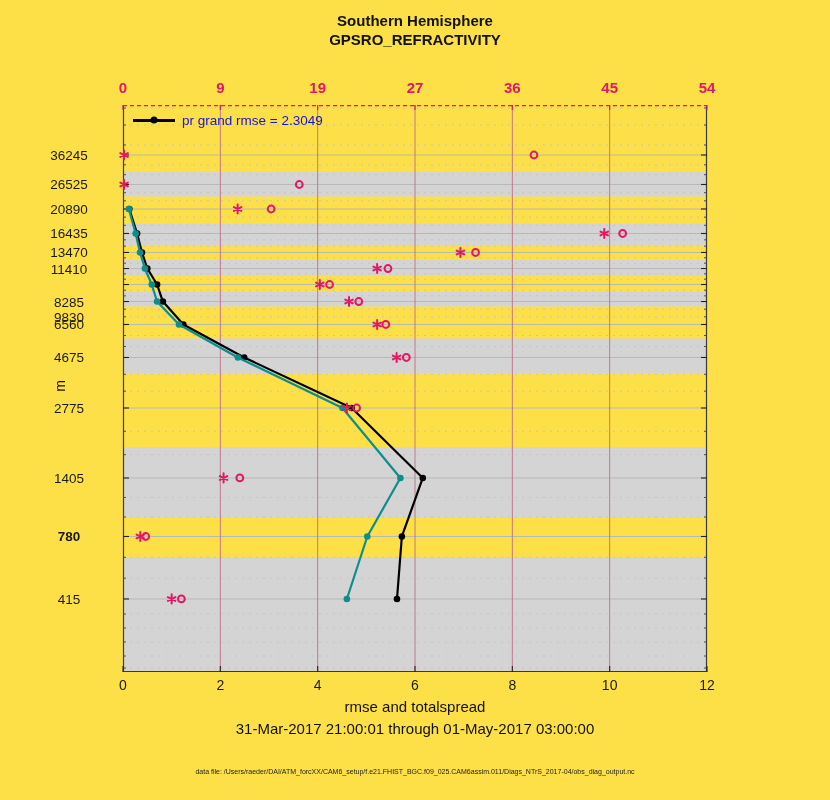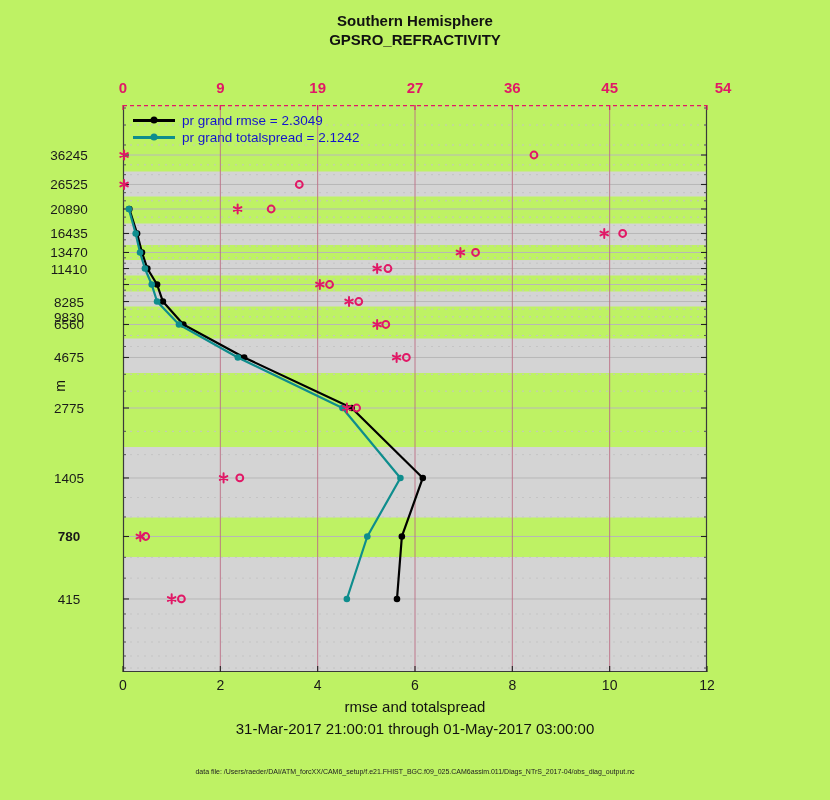--- a/index.html
+++ b/index.html
@@ -1,16 +1,16 @@
 <!DOCTYPE html>
 <html><head>
 <meta charset="utf-8">
 <style>
   html,body{margin:0;padding:0;background:#fff;}
-  #page{position:relative;width:830px;height:800px;background:#bef264;
+  #page{position:relative;width:830px;height:800px;background:#fde047;
         font-family:"Liberation Sans", sans-serif;overflow:hidden;}
   .abs{position:absolute;}
   .ctr{text-align:center;transform:translateX(-50%);white-space:nowrap;}
   .title{font-size:15px;font-weight:bold;color:#111;}
   .obslabel{font-size:15px;font-weight:bold;}
   .topticklabel{font-size:15px;font-weight:bold;transform:translateX(-50%);white-space:nowrap;}
   .bticklabel{font-size:14px;color:#1a1a1a;transform:translateX(-50%);white-space:nowrap;}
   .yticklabel{font-size:13.5px;color:#1a1a1a;text-align:center;white-space:nowrap;}
   .xlabel{font-size:15px;color:#111;}
   .subtitle{font-size:15px;color:#111;}
@@ -271,41 +271,35 @@
       </svg>
   </div>
 
   <div class="abs" id="legend">
     <div class="leg-row">
       <span class="leg-line" id="leg-line-0" style="background: rgb(0, 0, 0);">
         <span class="leg-dot" id="leg-dot-0" style="background: rgb(0, 0, 0);"></span>
       </span>
       <span class="leg-text">pr grand rmse = 2.3049</span>
     </div>
-    <div class="leg-row">
-      <span class="leg-line" id="leg-line-1" style="background: rgb(14, 141, 141);">
-        <span class="leg-dot" id="leg-dot-1" style="background: rgb(14, 141, 141);"></span>
-      </span>
-      <span class="leg-text">pr grand totalspread = 2.1242</span>
-    </div>
   </div>
 
   <div id="bottom-ticks"></div>
 
   <div class="abs ctr xlabel" style="left:415px;top:698px;">rmse and totalspread</div>
   <div class="abs ctr subtitle" style="left:415px;top:720px;">31-Mar-2017 21:00:01 through 01-May-2017 03:00:00</div>
   <div class="abs ctr footer" style="left:415px;top:768px;">data file: /Users/raeder/DAI/ATM_forcXX/CAM6_setup/f.e21.FHIST_BGC.f09_025.CAM6assim.011/Diags_NTrS_2017-04/obs_diag_output.nc</div>
 
 <div class="abs topticklabel" style="left:123px;top:79px;color:#e11866;">0</div>
     <div class="abs topticklabel" style="left:220.33333333333331px;top:79px;color:#e11866;">9</div>
     <div class="abs topticklabel" style="left:317.66666666666663px;top:79px;color:#e11866;">19</div>
     <div class="abs topticklabel" style="left:415px;top:79px;color:#e11866;">27</div>
     <div class="abs topticklabel" style="left:512.3333333333333px;top:79px;color:#e11866;">36</div>
     <div class="abs topticklabel" style="left:609.6666666666667px;top:79px;color:#e11866;">45</div>
-    <div class="abs topticklabel" style="left:707px;top:79px;color:#e11866;margin-left:16px;">54</div>
+    <div class="abs topticklabel" style="left:707px;top:79px;color:#e11866;">54</div>
     <div class="abs bticklabel" style="left:123px;top:677px;">0</div>
     <div class="abs bticklabel" style="left:220.33333333333331px;top:677px;">2</div>
     <div class="abs bticklabel" style="left:317.66666666666663px;top:677px;">4</div>
     <div class="abs bticklabel" style="left:415px;top:677px;">6</div>
     <div class="abs bticklabel" style="left:512.3333333333333px;top:677px;">8</div>
     <div class="abs bticklabel" style="left:609.6666666666667px;top:677px;">10</div>
     <div class="abs bticklabel" style="left:707px;top:677px;">12</div>
     <div class="abs yticklabel" style="left:20px;width:98px;top:148.0094px;">36245</div>
     <div class="abs yticklabel" style="left:20px;width:98px;top:177.4934px;">26525</div>
     <div class="abs yticklabel" style="left:20px;width:98px;top:201.9878px;">20890</div>

